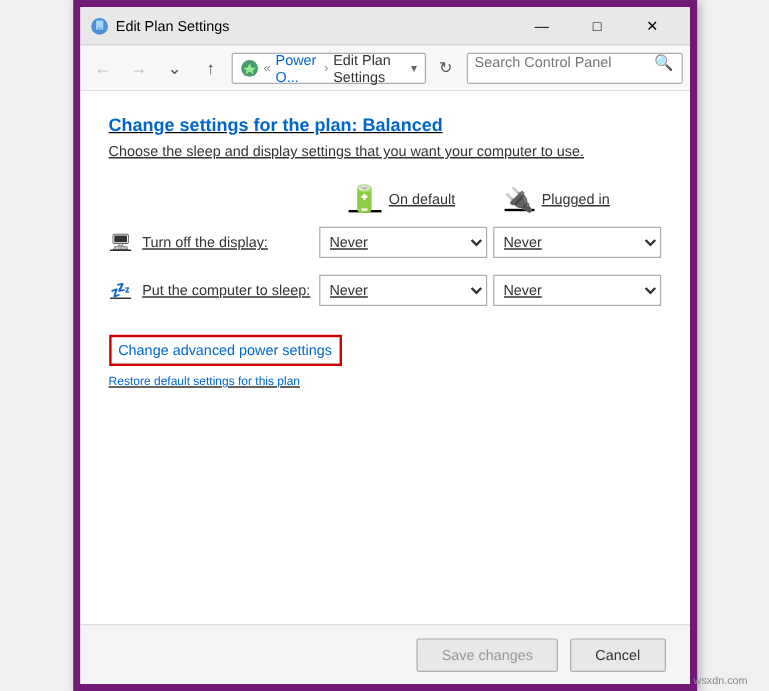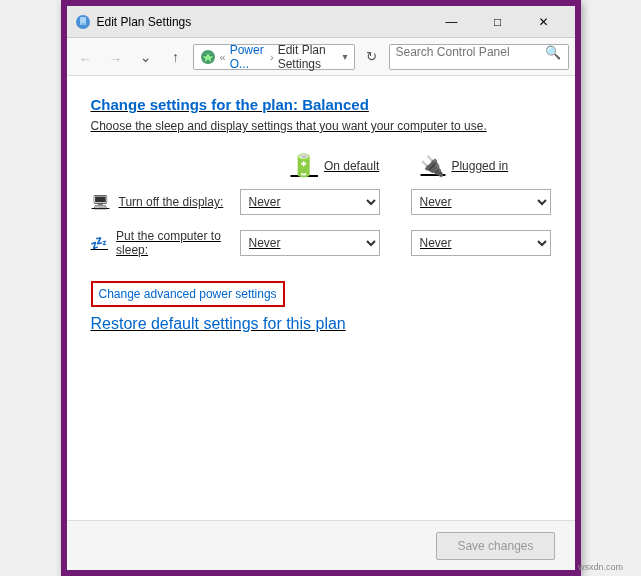--- a/index.html
+++ b/index.html
@@ -194,21 +194,21 @@
     .setting-icon {
       width: 20px;
       height: 20px;
       display: flex;
       align-items: center;
       justify-content: center;
       font-size: 14px;
     }
     .setting-dropdowns {
       display: flex;
-      gap: 31px;
+      gap: 5px;
     }
     .setting-select {
       width: 140px;
       height: 26px;
       border: 1px solid #abadb3;
       background: #fff;
       font-size: 12px;
       padding: 0 4px;
       cursor: pointer;
       color: #333;
@@ -223,21 +223,21 @@
       font-size: 12px;
       display: inline-block;
       border: 2px solid #cc0000;
       padding: 4px 6px;
       margin-bottom: 8px;
       cursor: pointer;
     }
     .restore-link {
       color: #0066cc;
       text-decoration: none;
-      font-size: 16px;
+      font-size: 10px;
       display: block;
       cursor: pointer;
       margin-left: 0;
     }
     
     .footer {
       display: flex;
       justify-content: flex-end;
       align-items: center;
       padding: 2px 20px;
@@ -394,16 +394,17 @@
 
     <div class="links-section">
       <a class="advanced-link" href="#">Change advanced power settings</a>
       <br>
       <a class="restore-link" href="#">Restore default settings for this plan</a>
     </div>
   </div>
 
   <div class="footer">
     <button class="btn primary">Save changes</button>
+    <button class="btn cancel">Cancel</button>
   </div>
 </div>
 
 <div class="watermark">wsxdn.com</div>
 
 </body></html>

